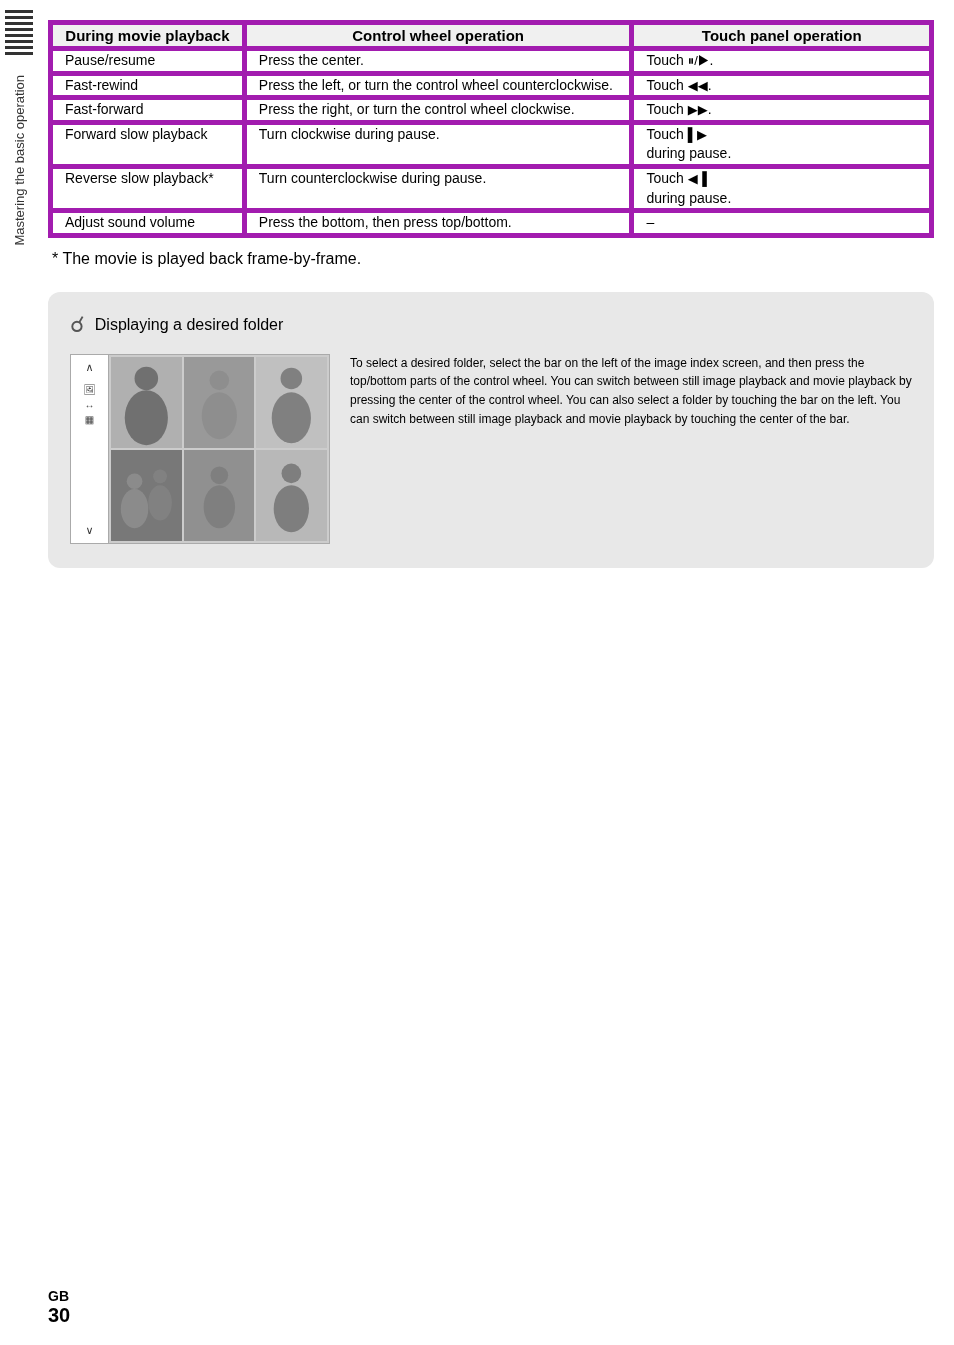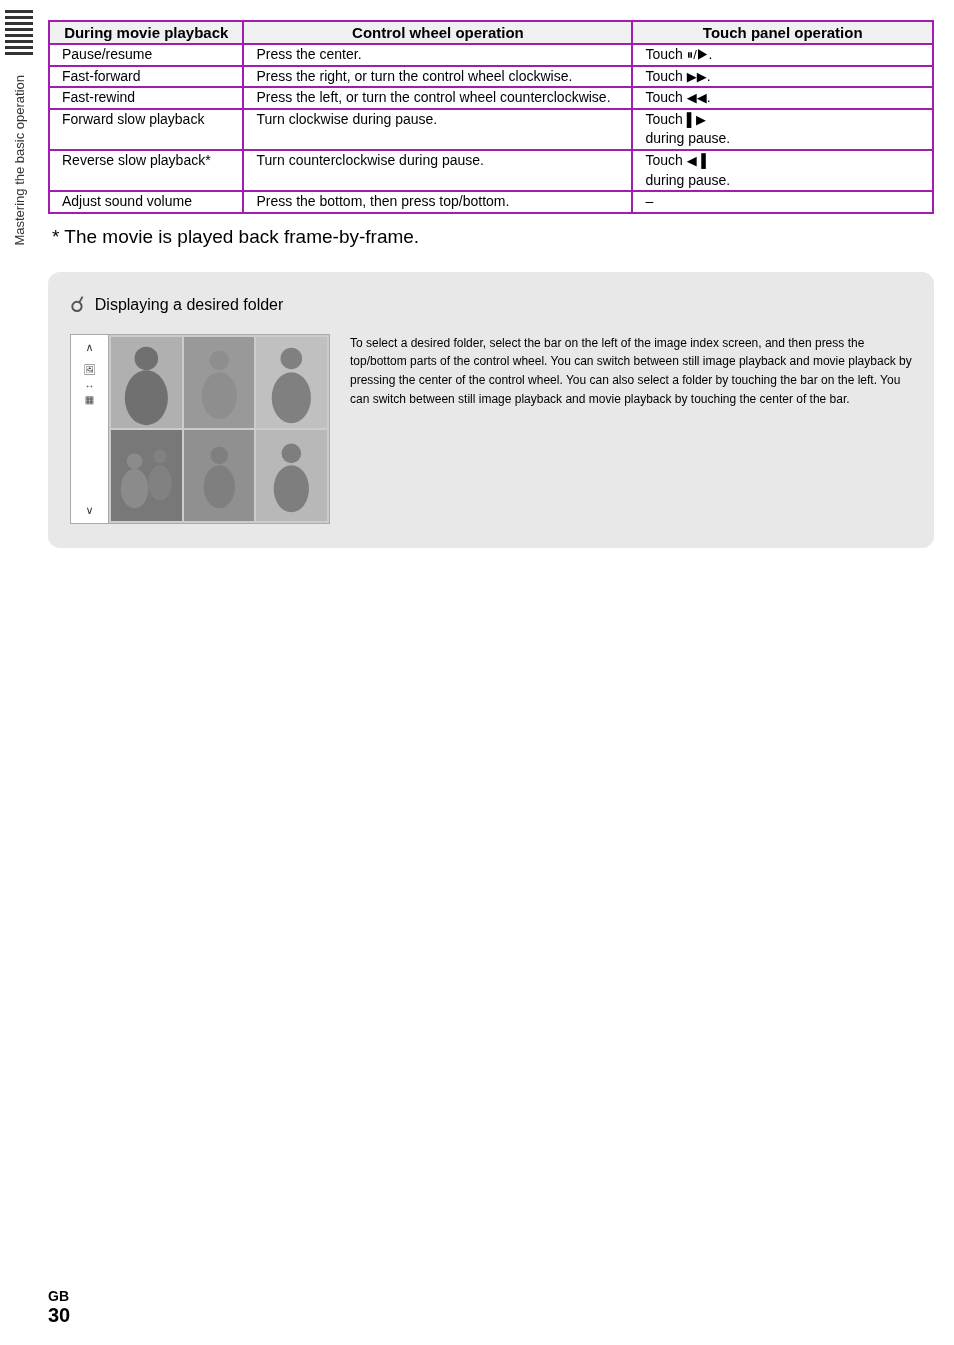--- a/index.html
+++ b/index.html
@@ -55,40 +55,40 @@
 
     
     .playback-table {
       width: 100%;
       border-collapse: collapse;
       border: 1px solid #999;
       margin-bottom: 12px;
     }
     .playback-table th,
     .playback-table td {
-      border: 2px solid #a21caf;
+      border: 5px solid #a21caf;
       padding: 0 12px;
       vertical-align: top;
       line-height: 1.4;
     }
     .playback-table th {
       background: #f0f0f0;
       font-weight: bold;
       font-size: 15px;
     }
     .playback-table td {
       font-size: 14px;
     }
     .col1 { width: 22%; }
     .col2 { width: 44%; }
     .col3 { width: 34%; }
 
     
     .footnote {
-      font-size: 19px;
+      font-size: 16px;
       margin-bottom: 24px;
       margin-left: 4px;
     }
 
     
     .tip-box {
       background: #e8e8e8;
       border-radius: 12px;
       padding: 20px 22px 24px 22px;
       margin-bottom: 30px;
@@ -227,31 +227,31 @@
     </thead>
     <tbody>
       <tr>
         <td>Pause/resume</td>
         <td>Press the center.</td>
         <td>
           <span>Touch</span>&nbsp;<span class="play-icon">⏸/▶</span>.
         </td>
       </tr>
       <tr>
+        <td>Fast-rewind</td>
+        <td>Press the left, or turn the control wheel counterclockwise.</td>
+        <td>
+          <span>Touch</span>&nbsp;<span class="play-icon">◀◀</span>.
+        </td>
+      </tr>
+      <tr>
         <td>Fast-forward</td>
         <td>Press the right, or turn the control wheel clockwise.</td>
         <td>
           <span>Touch</span>&nbsp;<span class="play-icon">▶▶</span>.
-        </td>
-      </tr>
-      <tr>
-        <td>Fast-rewind</td>
-        <td>Press the left, or turn the control wheel counterclockwise.</td>
-        <td>
-          <span>Touch</span>&nbsp;<span class="play-icon">◀◀</span>.
         </td>
       </tr>
       <tr>
         <td>Forward slow playback</td>
         <td>Turn clockwise during pause.</td>
         <td>
           <span>Touch</span>&nbsp;<span class="play-icon">▌▶</span><br>
           <span>during pause.</span>
         </td>
       </tr>

